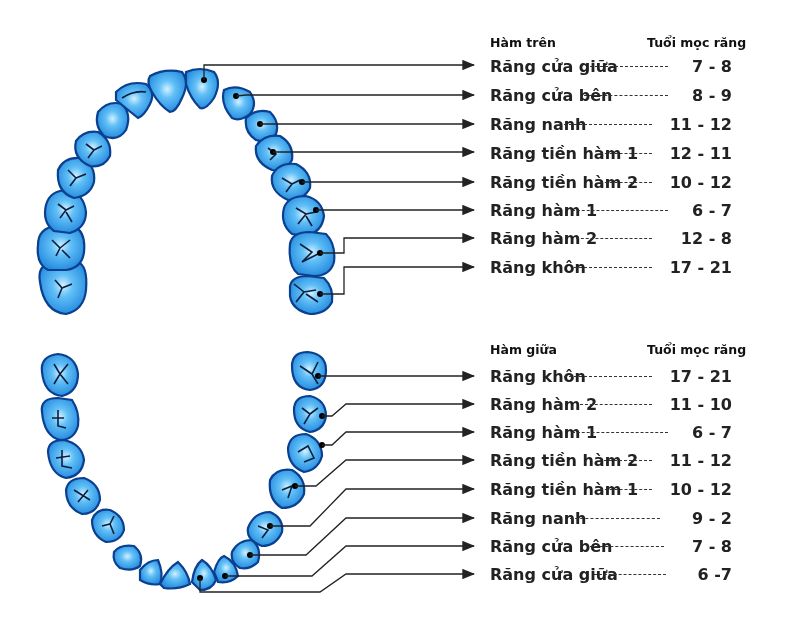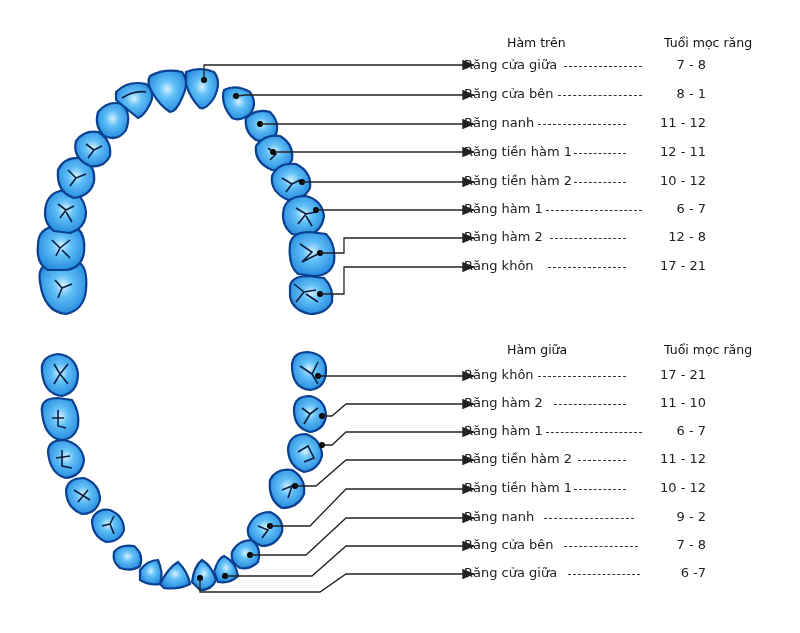--- a/index.html
+++ b/index.html
@@ -1,20 +1,20 @@
 <!DOCTYPE html>
 <html><head>
 <meta charset="utf-8">
 <style>
   html, body { margin:0; padding:0; background:#ffffff; }
   body { width:800px; height:633px; position:relative; overflow:hidden;
          font-family: "DejaVu Sans", "Liberation Sans", sans-serif; color:#1a1a1a; }
   #diagram { position:absolute; left:0; top:0; width:800px; height:633px; }
-  .hdr { position:absolute; font-size:12.5px; font-weight:normal; color:#111; white-space:nowrap;margin-left:17px; }
-  .row { position:absolute; left:464px; width:290px; height:18px; font-size:13px; color:#222; white-space:nowrap; }
+  .hdr { position:absolute; font-size:12.5px; font-weight:bold; color:#111; white-space:nowrap; }
+  .row { position:absolute; left:490px; width:290px; height:18px; font-size:16px; color:#222; white-space:nowrap;font-weight:bold; }
   .row .lbl { position:absolute; left:0; top:0; }
   .row .age { position:absolute; right:48px; top:0; text-align:center; }
   .row .dash { position:absolute; top:9px; height:0; border-top:1px dashed #333; }
 </style>
 </head>
 <body>
 
 <div id="diagram">
   <svg width="800" height="633" viewBox="0 0 800 633" xmlns="http://www.w3.org/2000/svg">
     <defs>
@@ -147,21 +147,21 @@
   <div class="hdr" style="left:647px; top:35px;">Tuổi mọc răng</div>
 
   <div class="row" style="top:57px;">
     <span class="lbl">Răng cửa giữa</span>
     <span class="dash" style="left:100px; width:78px;"></span>
     <span class="age">7 - 8</span>
   </div>
   <div class="row" style="top:86px;">
     <span class="lbl">Răng cửa bên</span>
     <span class="dash" style="left:94px; width:84px;"></span>
-    <span class="age">8 - 1</span>
+    <span class="age">8 - 9</span>
   </div>
   <div class="row" style="top:115px;">
     <span class="lbl">Răng nanh</span>
     <span class="dash" style="left:74px; width:88px;"></span>
     <span class="age">11 - 12</span>
   </div>
   <div class="row" style="top:144px;">
     <span class="lbl">Răng tiền hàm 1</span>
     <span class="dash" style="left:110px; width:52px;"></span>
     <span class="age">12 - 11</span>

